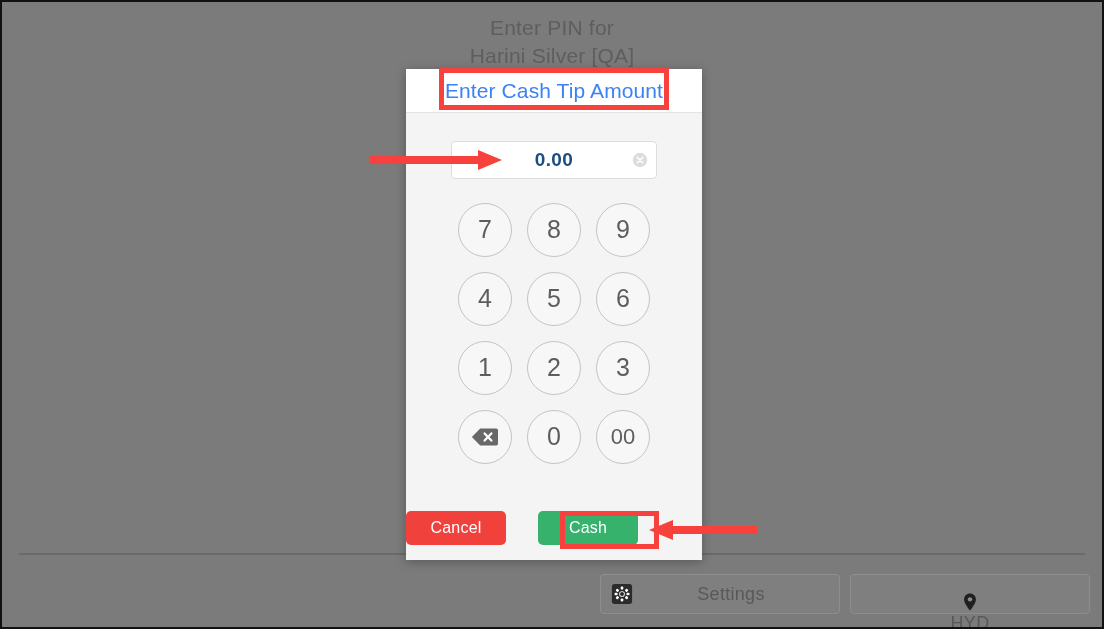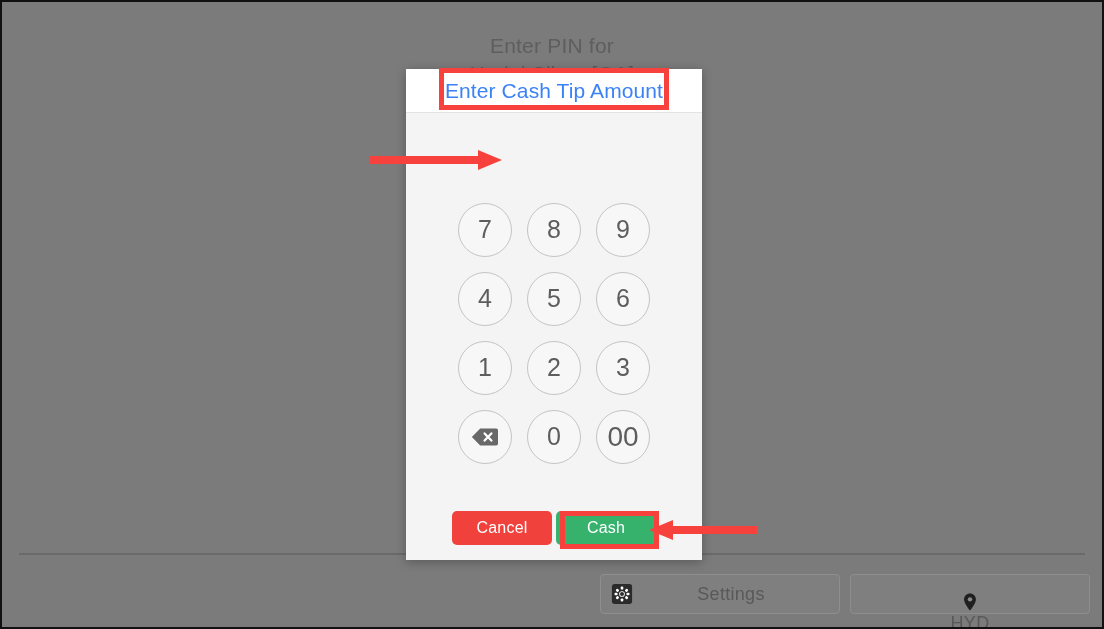--- a/index.html
+++ b/index.html
@@ -17,21 +17,21 @@
     overflow: hidden;
   }
 
   
   #backdrop {
     position: absolute; inset: 0;
     background: #7b7b7b;
   }
   #bg-prompt {
     position: absolute;
-    left: 0; right: 0; top: 30px;
+    left: 0; right: 0; top: 12px;
     text-align: center;
     color: #5e5e5e;
     font-size: 21px;
     line-height: 28px;
     letter-spacing: .2px;
     user-select: none;
   }
   #bg-divider {
     position: absolute;
     left: 17px; right: 17px; top: 551px;
@@ -135,30 +135,30 @@
     border: 1px solid #c4c4c4;
     background: #f7f7f7;
     display: flex;
     align-items: center;
     justify-content: center;
     color: #5d5d5d;
     font-size: 25px;
     line-height: 1;
     user-select: none;
   }
-  .key.key-double { font-size: 28px; }
+  .key.key-double { font-size: 22px; }
   .key.key-back { font-size: 0; }
 
   
   #actions {
     position: absolute;
     left: 0; right: 0; bottom: 15px;
     display: flex;
-    justify-content: center;
-    gap: 4px;
+    justify-content: flex-start;
+    gap: 32px;
   }
   .action-btn {
     width: 100px; height: 34px;
     border: none;
     border-radius: 5px;
     color: #ffffff;
     font-size: 16px;
     font-family: "Liberation Sans", sans-serif;
     cursor: pointer;
     letter-spacing: .2px;
@@ -226,20 +226,31 @@
 
     </div>
   </div>
 
   <div id="modal">
 
     <div id="modal-titlebar">
       <span id="modal-title">Enter Cash Tip Amount</span>
     </div>
 
+    <div id="amount-row">
+      <div id="amount-field" title="0.00">
+        <span id="amount-value">0.00</span>
+        <span id="clear-icon">
+          <svg viewBox="0 0 16 16" width="16" height="16">
+            <circle cx="8" cy="8" r="7.2" fill="#dcdcdc"></circle>
+            <path d="M5.3 5.3 L10.7 10.7 M10.7 5.3 L5.3 10.7" stroke="#ffffff" stroke-width="1.6" stroke-linecap="round"></path>
+          </svg>
+        </span>
+      </div>
+    </div>
 
     <div id="keypad">
       <div class="key">7</div>
       <div class="key">8</div>
       <div class="key">9</div>
       <div class="key">4</div>
       <div class="key">5</div>
       <div class="key">6</div>
       <div class="key">1</div>
       <div class="key">2</div>

